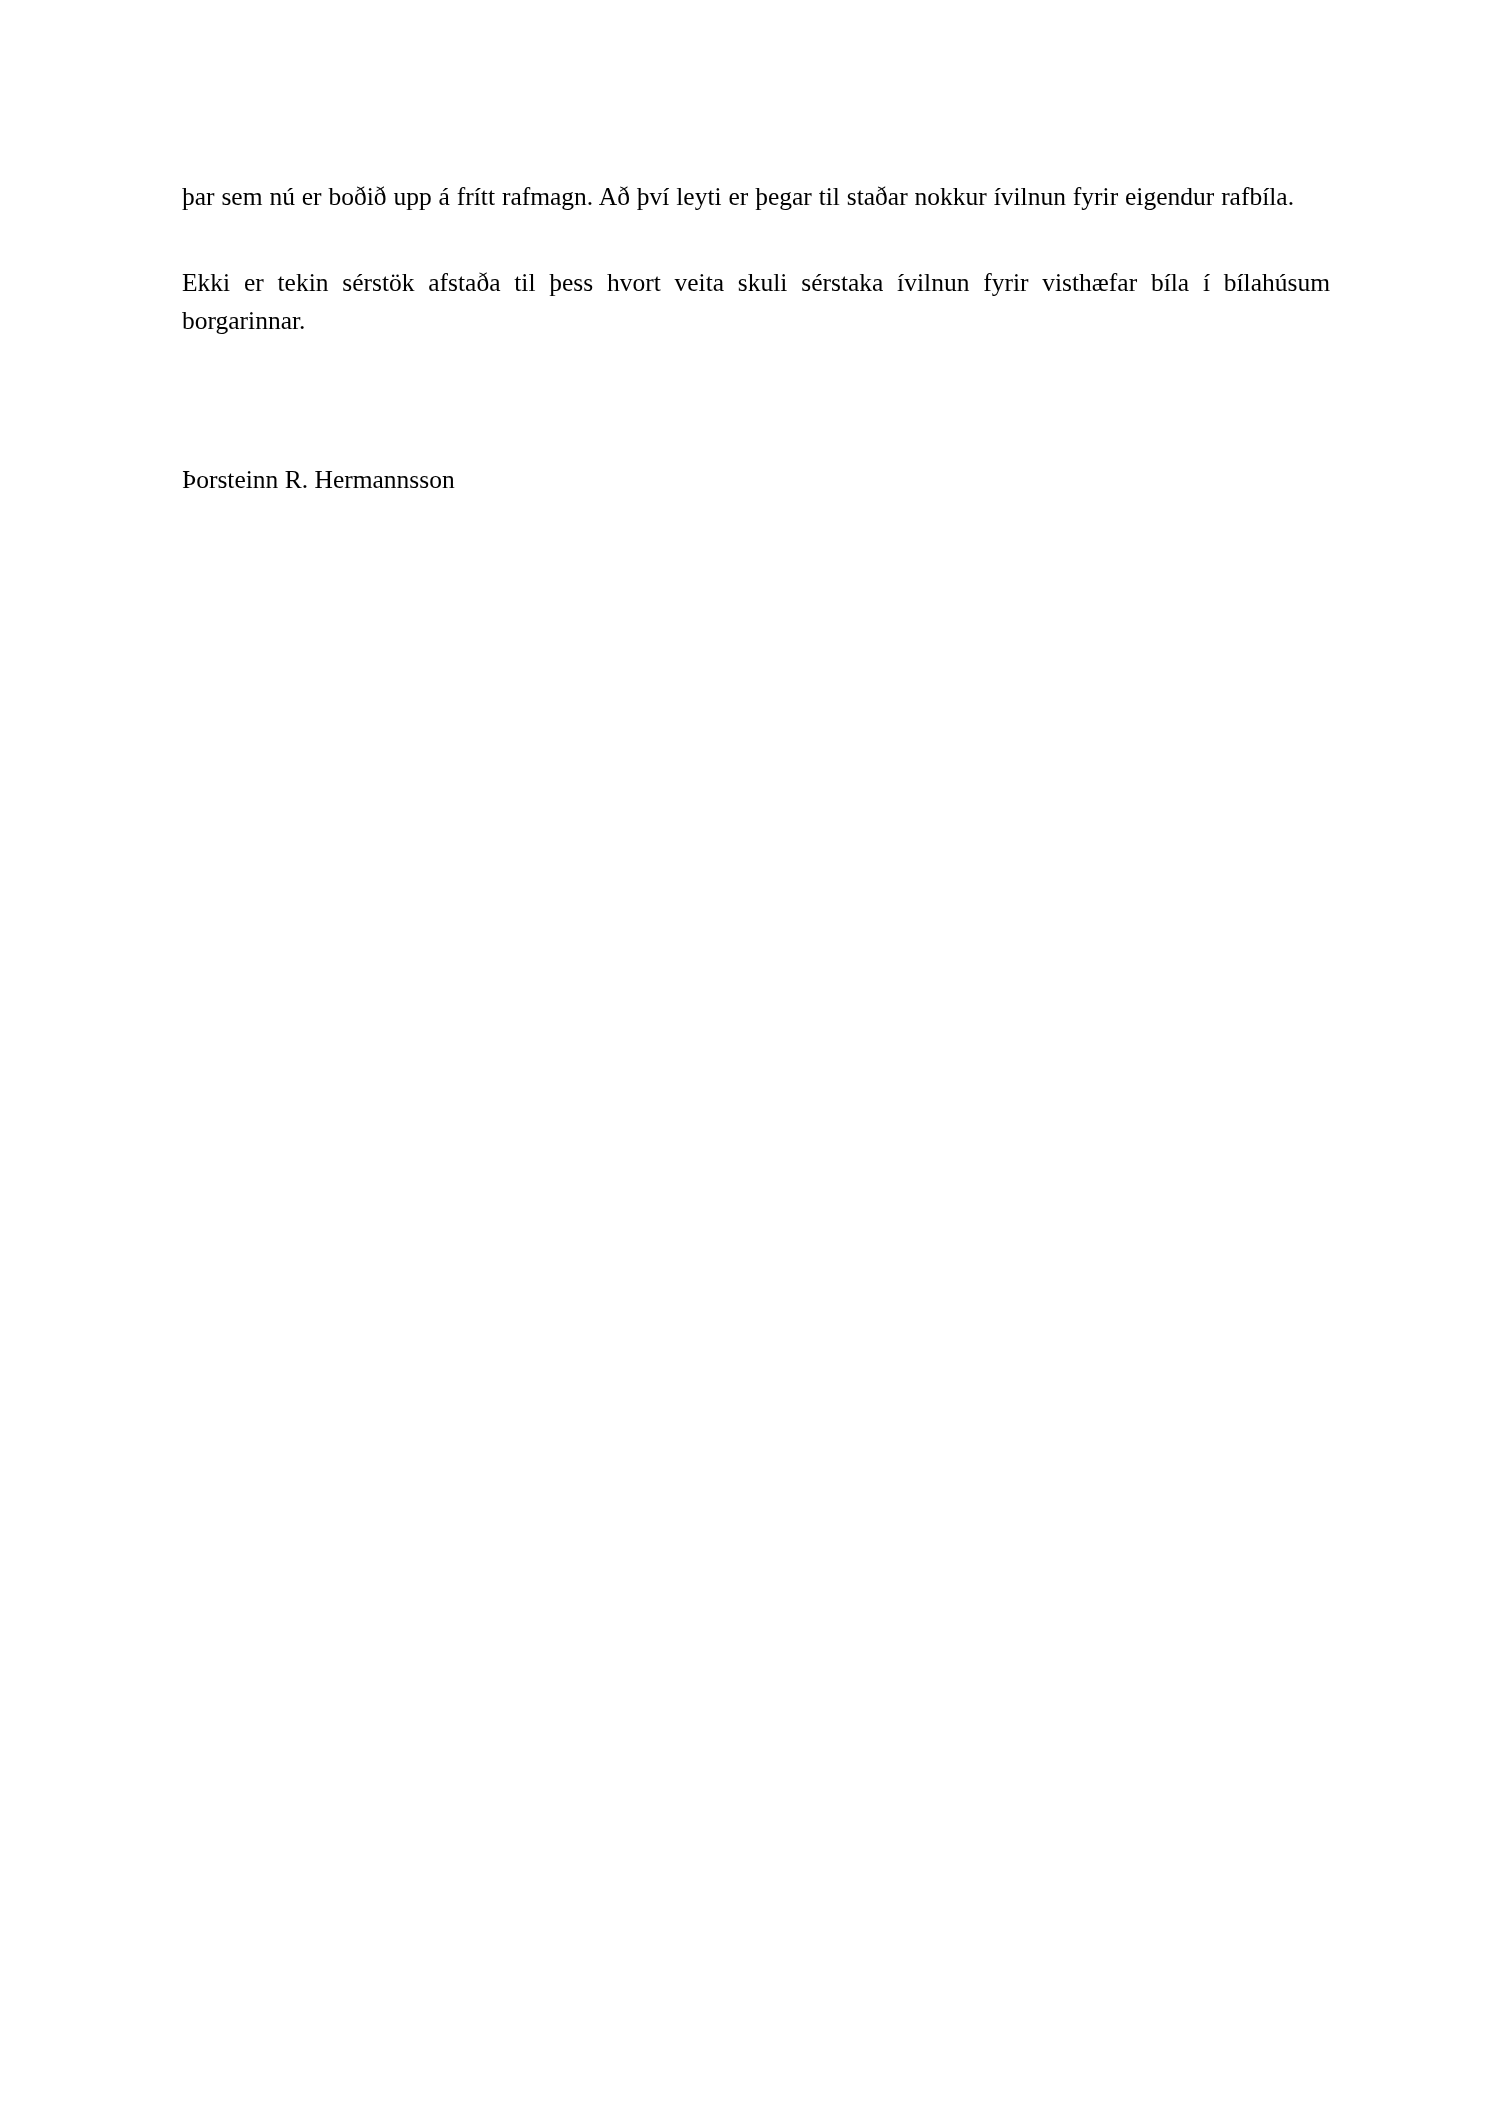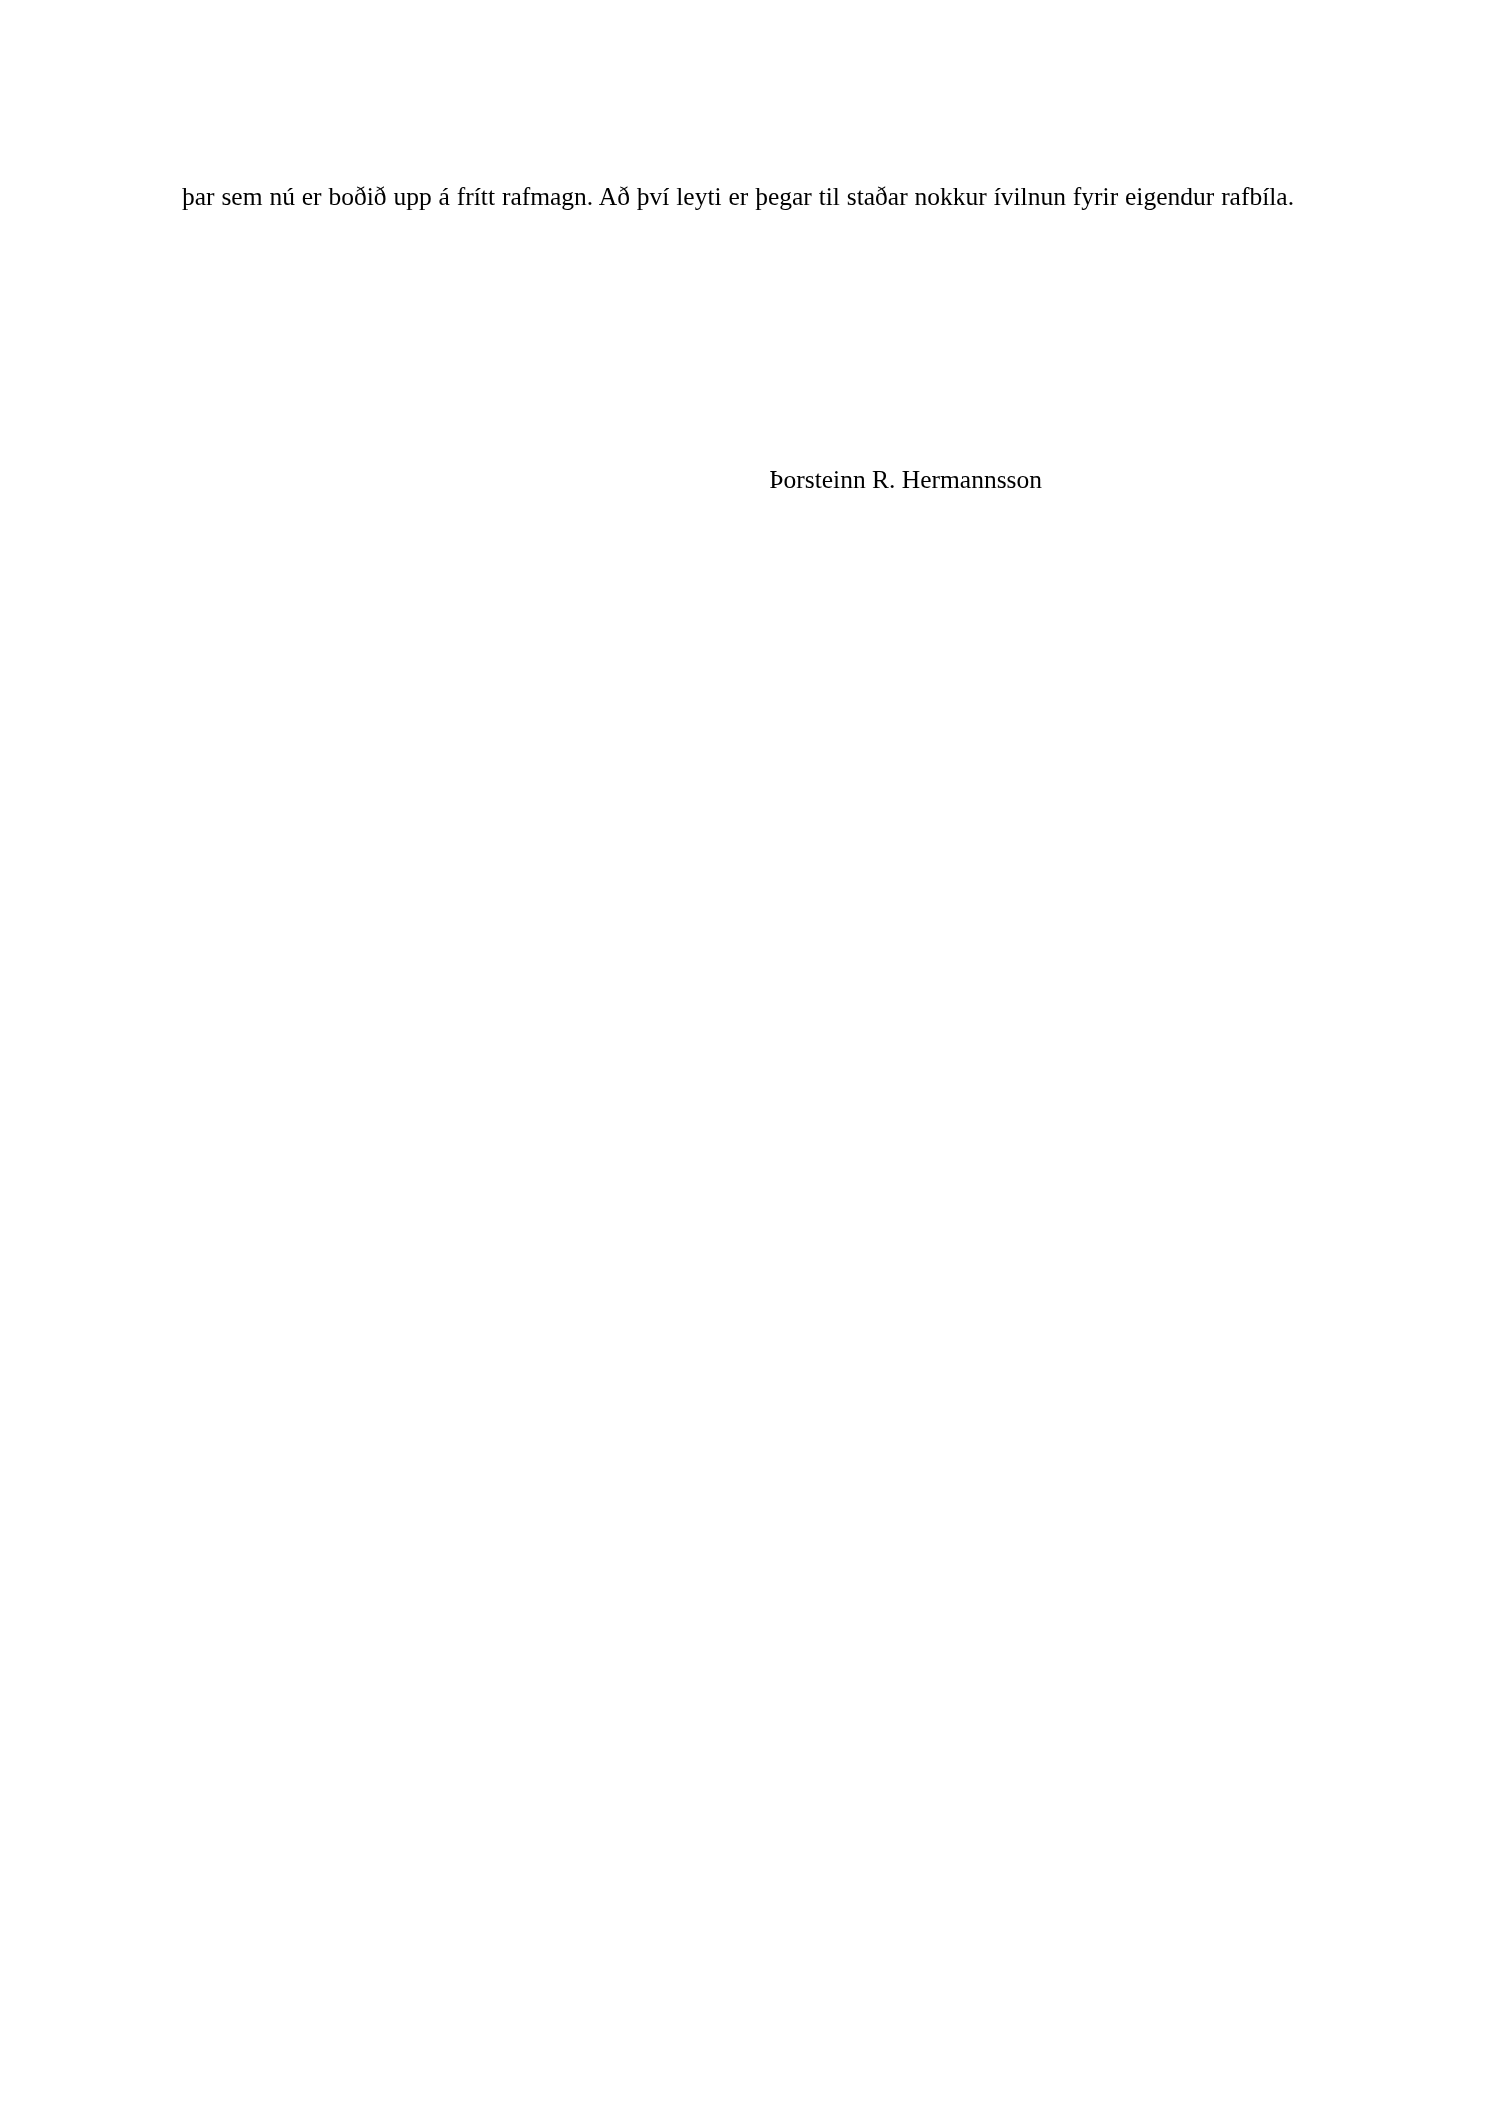--- a/index.html
+++ b/index.html
@@ -42,41 +42,42 @@
   .para-gap {
     height: 48px;
   }
   .signatures {
     position: absolute;
     left: 182px;
     top: 462px;
     width: 1148px;
   }
   .sig-block {
-    text-align: right;
+    text-align: left;
     width: 860px;
     margin: 0 auto 0 0;
   }
   .sig-line {
     font-size: 25.5px;
     line-height: 36px;
     white-space: nowrap;
   }
   .sig-gap {
     height: 128px;
   }
 </style>
 </head>
 <body>
 
 <div class="page">
 
   <div class="content">
     <p class="body-para">þar sem nú er boðið upp á frítt rafmagn. Að því leyti er þegar til staðar nokkur ívilnun fyrir eigendur rafbíla.</p>
     <div class="para-gap"></div>
+    <p class="body-para">Ekki er tekin sérstök afstaða til þess hvort veita skuli sérstaka ívilnun fyrir visthæfar bíla í bílahúsum borgarinnar.</p>
   </div>
 
   <div class="signatures">
 
     <div class="sig-block">
       <div class="sig-line">Þorsteinn R. Hermannsson</div>
     </div>
 
     <div class="sig-gap"></div>
 

